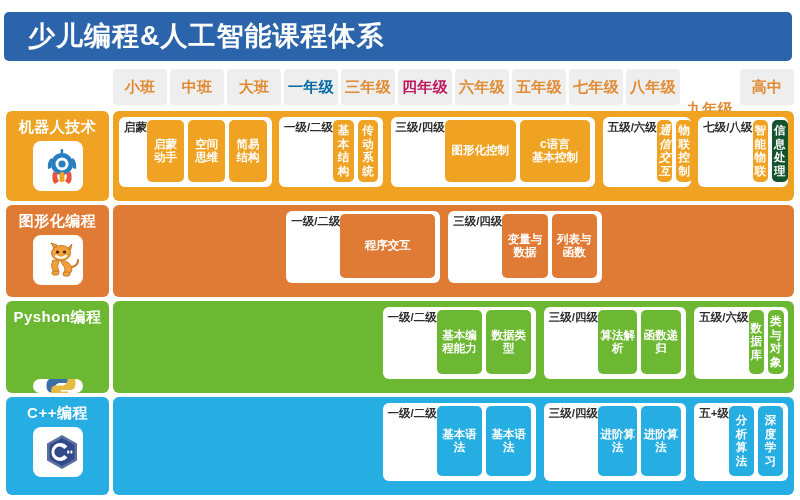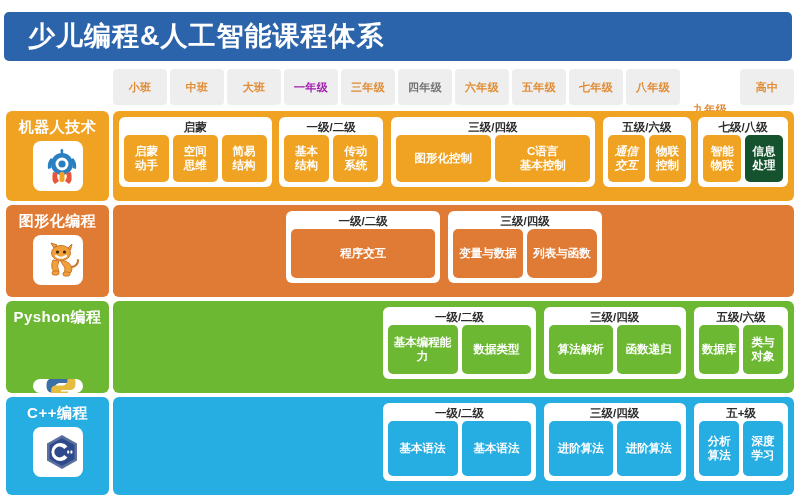--- a/index.html
+++ b/index.html
@@ -56,21 +56,21 @@
     gap: 3px;
   }
   .grade-tab {
     flex: 1 1 0;
     background: #eeeeee;
     border-radius: 4px;
     display: flex;
     align-items: center;
     justify-content: center;
     color: #e08b33;
-    font-size: 11px;
+    font-size: 15px;
     font-weight: bold;
     white-space: nowrap;
     letter-spacing: 0.3px;
   }
 
   
   .rows {
     position: absolute;
     left: 6px;
     top: 111px;
@@ -132,21 +132,21 @@
   
   .group {
     position: absolute;
     top: 0;
     bottom: 8px;
     background: #ffffff;
     border-radius: 6px;
     box-sizing: border-box;
     padding: 3px 5px 5px 5px;
     display: flex;
-    flex-direction: column;
+    flex-direction: row;
   }
   .group-title {
     text-align: center;
     font-size: 11.5px;
     font-weight: bold;
     color: #2b2b2b;
     line-height: 15px;
     height: 15px;
     white-space: nowrap;
   }
@@ -184,23 +184,23 @@
 <div class="page">
 
   <div class="header-bar">
     <div class="header-title">少儿编程&amp;人工智能课程体系</div>
   </div>
 
   <div class="grade-strip" id="grade-strip">
       <div class="grade-tab" style="background: rgb(238, 238, 238); color: rgb(224, 139, 51);">小班</div>
       <div class="grade-tab" style="background: rgb(238, 238, 238); color: rgb(224, 139, 51);">中班</div>
       <div class="grade-tab" style="background: rgb(238, 238, 238); color: rgb(224, 139, 51);">大班</div>
-      <div class="grade-tab" style="background: rgb(238, 238, 238); color: #a21caf;">一年级</div>
+      <div class="grade-tab" style="background: rgb(238, 238, 238); color: #0369a1;">一年级</div>
       <div class="grade-tab" style="background: rgb(238, 238, 238); color: rgb(224, 139, 51);">三年级</div>
-      <div class="grade-tab" style="background: rgb(238, 238, 238); color: #737373;">四年级</div>
+      <div class="grade-tab" style="background: rgb(238, 238, 238); color: #be185d;">四年级</div>
       <div class="grade-tab" style="background: rgb(238, 238, 238); color: rgb(224, 139, 51);">六年级</div>
       <div class="grade-tab" style="background: rgb(238, 238, 238); color: rgb(224, 139, 51);">五年级</div>
       <div class="grade-tab" style="background: rgb(238, 238, 238); color: rgb(224, 139, 51);">七年级</div>
       <div class="grade-tab" style="background: rgb(238, 238, 238); color: rgb(224, 139, 51);">八年级</div>
       <div class="grade-tab" style="background: rgb(238, 238, 238); color: rgb(224, 139, 51); margin-top: 40px;">九年级</div>
       <div class="grade-tab" style="background: rgb(238, 238, 238); color: rgb(224, 139, 51);">高中</div>
     </div>
 
   <div class="rows" id="rows-container">
       <div class="row row-robotics">
@@ -239,21 +239,21 @@
                 <div class="chip" style="background: rgb(240, 163, 35);">基本
 结构</div>
                 <div class="chip" style="background: rgb(240, 163, 35);">传动
 系统</div>
               </div>
             </div>
             <div class="group" style="left: 40.6%; width: 30.6%;">
               <div class="group-title">三级/四级</div>
               <div class="chips">
                 <div class="chip" style="background: rgb(240, 163, 35);">图形化控制</div>
-                <div class="chip" style="background: rgb(240, 163, 35);">C语言
+                <div class="chip" style="background: rgb(240, 163, 35); font-family: Liberation Mono, monospace;">C语言
 基本控制</div>
               </div>
             </div>
             <div class="group" style="left: 72.3%; width: 13.2%;">
               <div class="group-title">五级/六级</div>
               <div class="chips">
                 <div class="chip" style="background: rgb(240, 163, 35); font-style: italic;">通信
 交互</div>
                 <div class="chip" style="background: rgb(240, 163, 35);">物联
 控制</div>
@@ -295,21 +295,21 @@
             <div class="group" style="left: 25%; width: 23%;">
               <div class="group-title">一级/二级</div>
               <div class="chips">
                 <div class="chip" style="background: rgb(224, 123, 54);">程序交互</div>
               </div>
             </div>
             <div class="group" style="left: 49.2%; width: 23%;">
               <div class="group-title">三级/四级</div>
               <div class="chips">
                 <div class="chip" style="background: rgb(224, 123, 54);">变量与数据</div>
-                <div class="chip" style="background: rgb(224, 123, 54); border-radius: 7px;">列表与函数</div>
+                <div class="chip" style="background: rgb(224, 123, 54);">列表与函数</div>
               </div>
             </div>
           </div>
         </div>
       </div>
       <div class="row row-python">
         <div class="row-label" style="background: rgb(108, 184, 50); gap: 48px;">
           <div class="row-label-text">Pyshon编程</div>
           <div class="row-logo">
     <svg width="44" height="44" viewBox="0 0 44 44">

